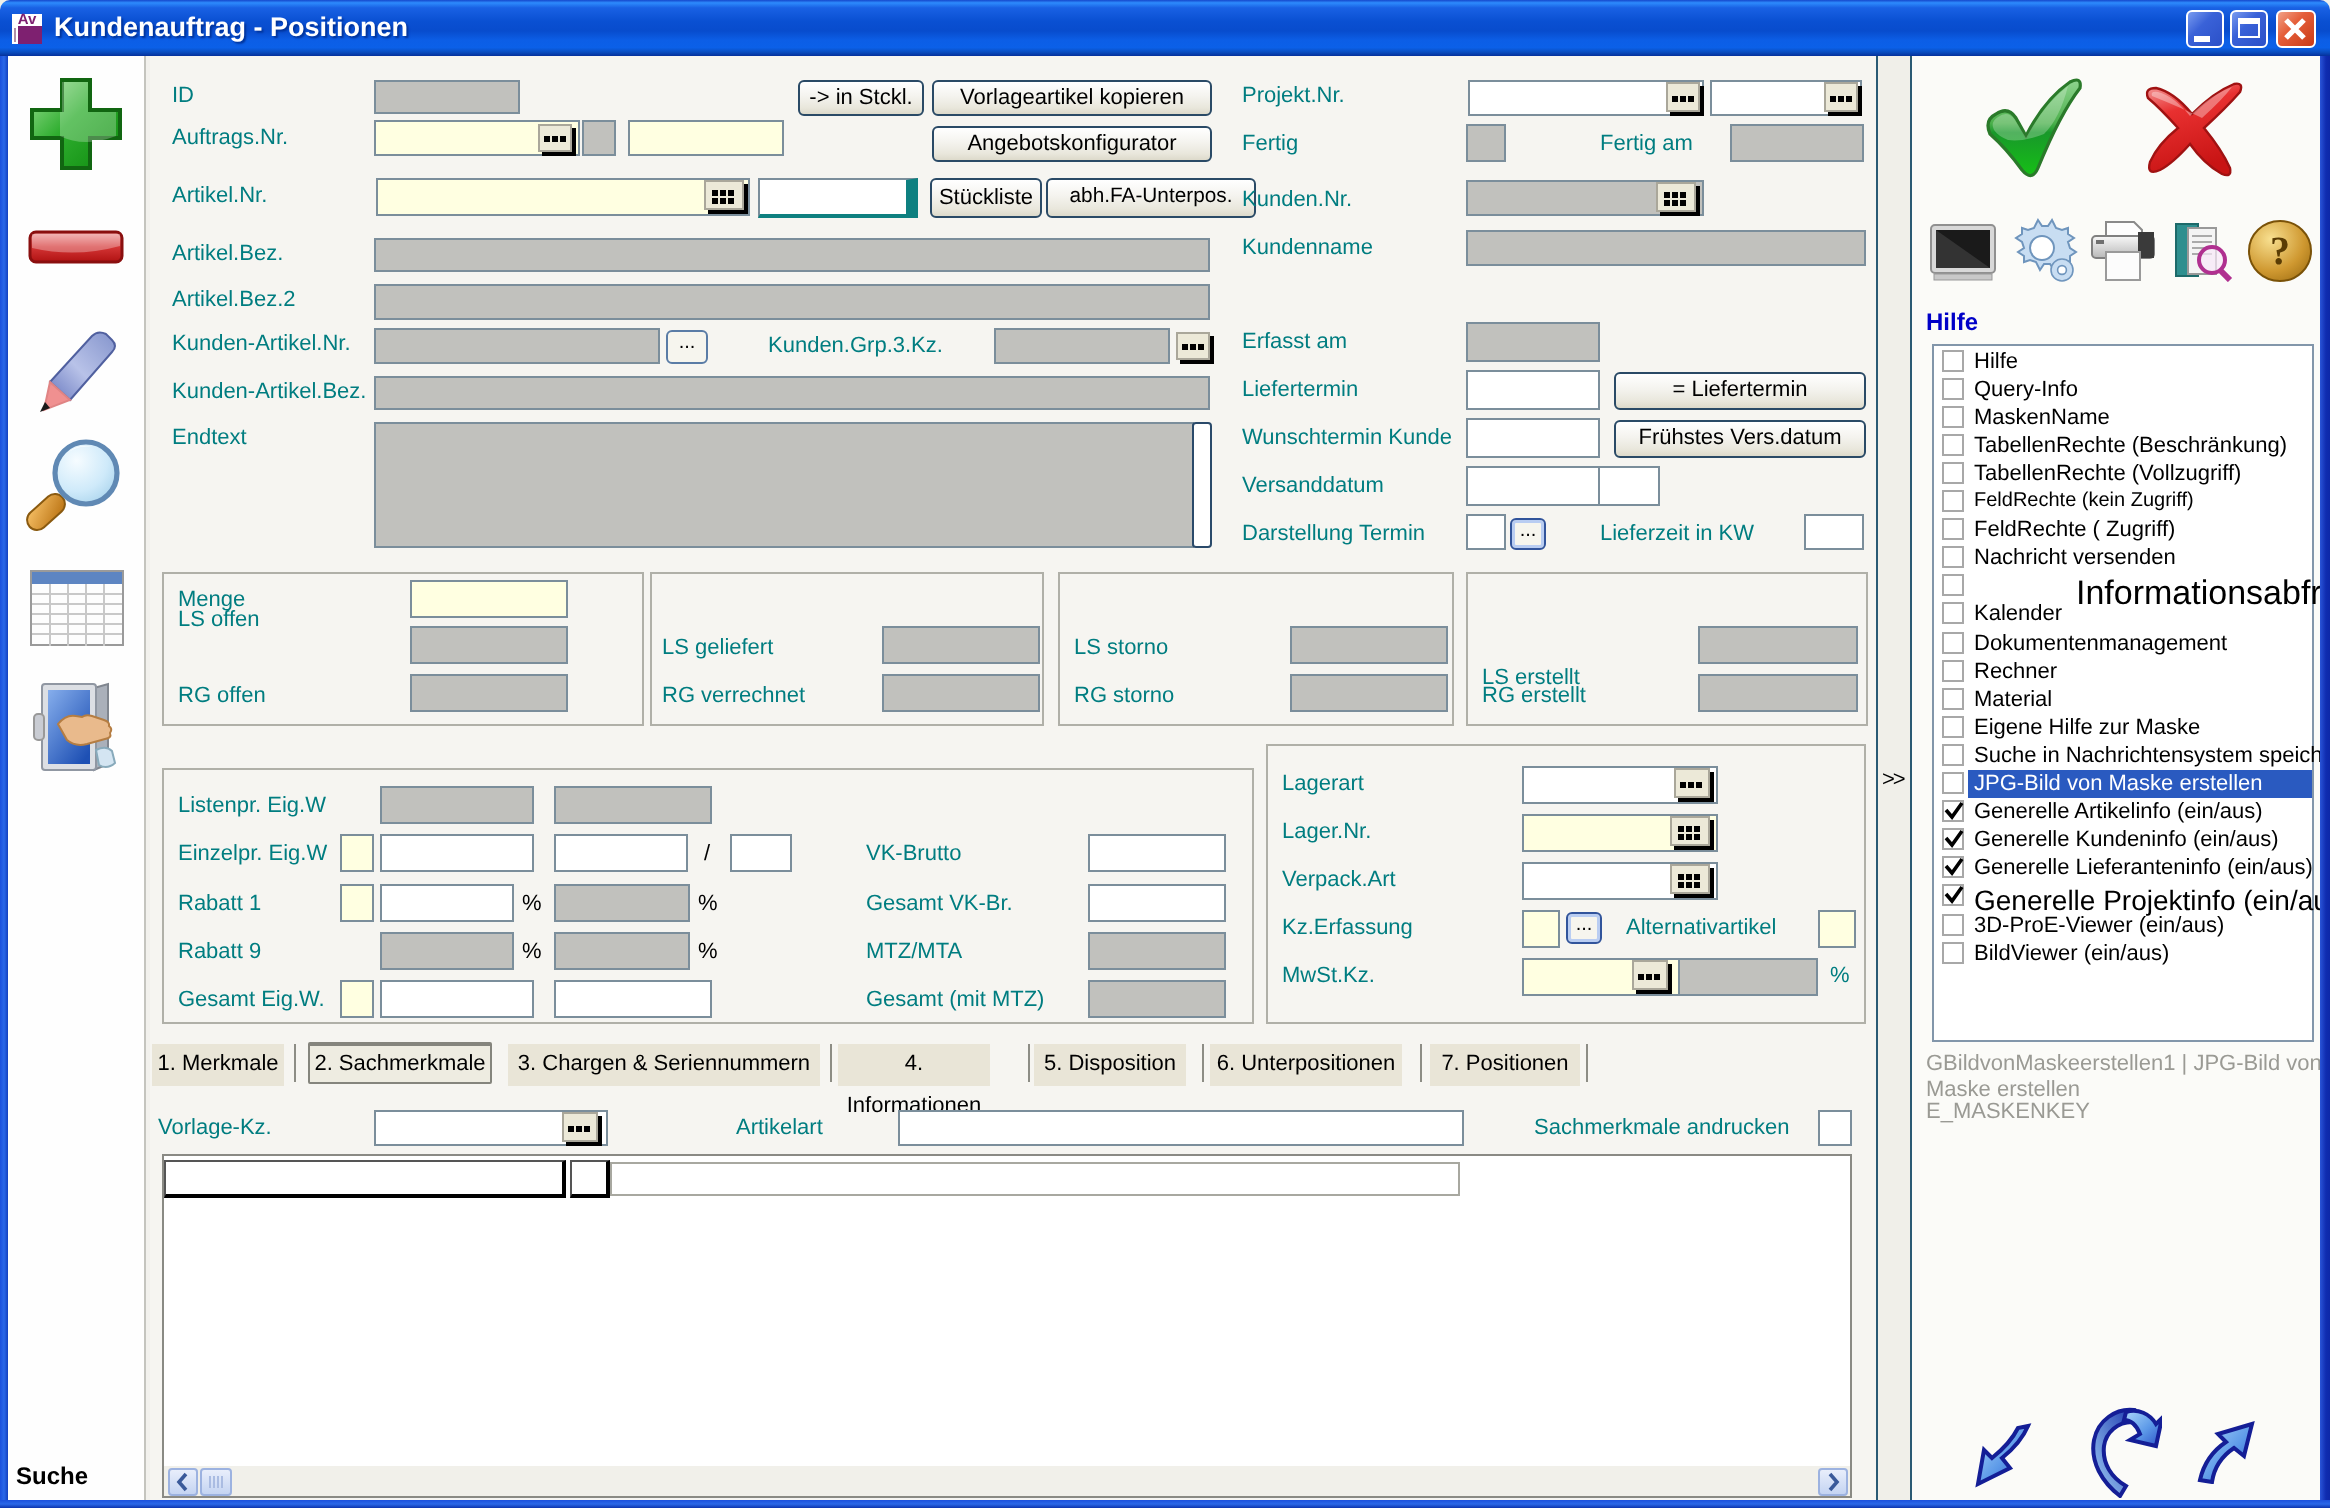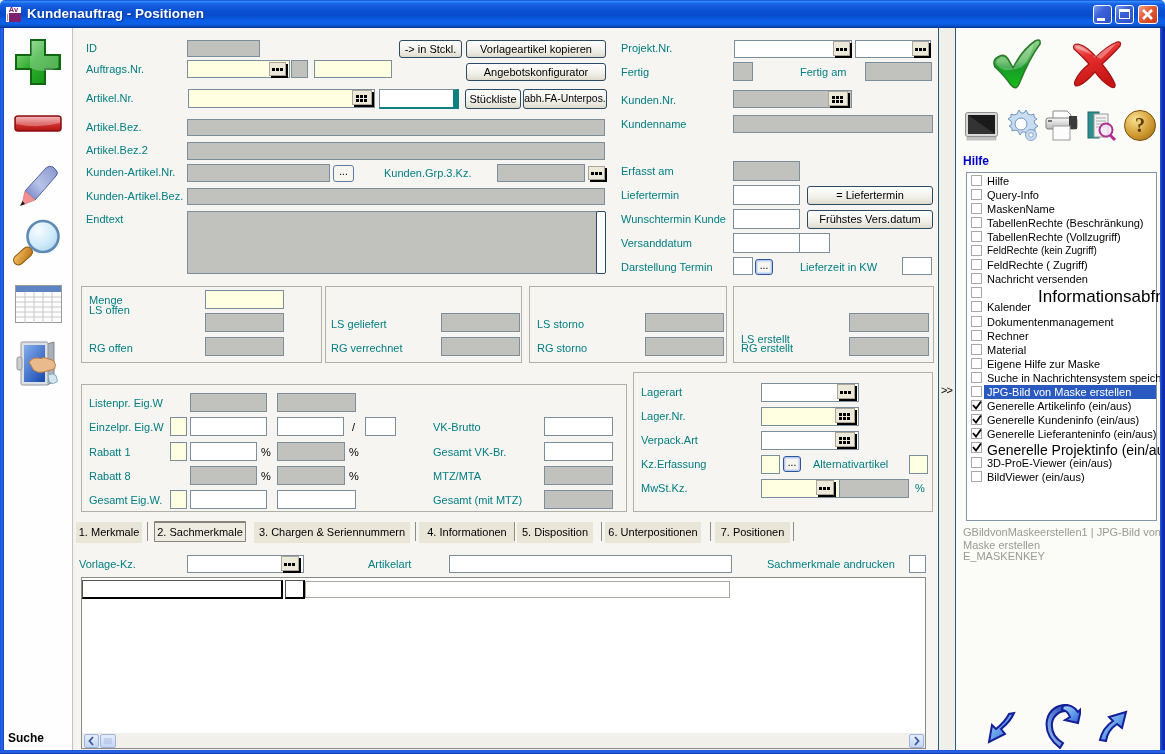--- a/index.html
+++ b/index.html
@@ -139,21 +139,21 @@
     <i></i>
   </div>
 <div class="f gray" style="left:291px;top:60px;width:17px;height:18px;"></div>
 <div class="f yel" style="left:314px;top:60px;width:78px;height:18px;"></div>
 <div class="f yel" style="left:188px;top:89px;width:187px;height:19px;"></div>
 <div class="dotbtn d6" style="left:352px;top:90px;width:20px;height:15px;">
     <i></i>
   </div>
 <div class="f wht" style="left:379px;top:89px;width:80px;height:20px;border-right:6px solid #0e8080;border-bottom:2px solid #0e8080;"></div>
 <div class="btn" style="left:465px;top:89px;width:56px;height:20px;line-height:18px;">Stückliste</div>
-<div class="btn" style="left:523px;top:89px;width:84px;height:20px;line-height:18px;font-size:10.4px;white-space:nowrap;">abh.FA-Unterpos.</div>
+<div class="btn" style="left:523px;top:89px;width:105px;height:20px;line-height:18px;font-size:10.4px;white-space:nowrap;">abh.FA-Unterpos.</div>
 <div class="f gray" style="left:187px;top:119px;width:418px;height:17px;"></div>
 <div class="f gray" style="left:187px;top:142px;width:418px;height:18px;"></div>
 <div class="f gray" style="left:187px;top:164px;width:143px;height:18px;"></div>
 <div class="abs" style="left:333px;top:165px;width:21px;height:17px;background:#f6f5ee;border:1px solid #5a7ca6;border-radius:3px;color:#000;font-size:10px;line-height:12px;text-align:center;">...</div>
 <div class="lbl" style="left:384px;top:167px;">Kunden.Grp.3.Kz.</div>
 <div class="f gray" style="left:497px;top:164px;width:88px;height:18px;"></div>
 <div class="dotbtn d3" style="left:588px;top:166px;width:17px;height:14px;">
     <i></i>
   </div>
 <div class="f gray" style="left:187px;top:188px;width:418px;height:17px;"></div>
@@ -234,21 +234,21 @@
 <div class="f wht" style="left:190px;top:417px;width:77px;height:19px;"></div>
 <div class="f wht" style="left:277px;top:417px;width:67px;height:19px;"></div>
 <div class="blk" style="left:352px;top:421px;">/</div>
 <div class="f wht" style="left:365px;top:417px;width:31px;height:19px;"></div>
 <div class="lbl" style="left:89px;top:446px;">Rabatt 1</div>
 <div class="f yel" style="left:170px;top:442px;width:17px;height:19px;"></div>
 <div class="f wht" style="left:190px;top:442px;width:67px;height:19px;"></div>
 <div class="blk" style="left:261px;top:446px;">%</div>
 <div class="f gray" style="left:277px;top:442px;width:68px;height:19px;"></div>
 <div class="blk" style="left:349px;top:446px;">%</div>
-<div class="lbl" style="left:89px;top:470px;">Rabatt 8</div>
+<div class="lbl" style="left:89px;top:470px;">Rabatt 9</div>
 <div class="f gray" style="left:190px;top:466px;width:67px;height:19px;"></div>
 <div class="blk" style="left:261px;top:470px;">%</div>
 <div class="f gray" style="left:277px;top:466px;width:68px;height:19px;"></div>
 <div class="blk" style="left:349px;top:470px;">%</div>
 <div class="lbl" style="left:89px;top:494px;">Gesamt Eig.W.</div>
 <div class="f yel" style="left:170px;top:490px;width:17px;height:19px;"></div>
 <div class="f wht" style="left:190px;top:490px;width:77px;height:19px;"></div>
 <div class="f wht" style="left:277px;top:490px;width:79px;height:19px;"></div>
 <div class="lbl" style="left:433px;top:421px;">VK-Brutto</div>
 <div class="f wht" style="left:544px;top:417px;width:69px;height:19px;"></div>
@@ -286,21 +286,21 @@
     <i></i>
   </div>
 <div class="f gray" style="left:840px;top:479px;width:69px;height:19px;border-left:none;"></div>
 <div class="lbl" style="left:915px;top:482px;">%</div>
 
 <div class="tab" style="left:76px;width:66px;">1. Merkmale</div>
 <div class="tabdiv" style="left:147px;"></div>
 <div class="abs" style="left:154px;top:521px;width:92px;height:21px;background:#eeece1;border:1px solid #85857d;border-top-width:2px;border-radius:1px;color:#000;font-size:11px;text-align:center;line-height:19px;">2. Sachmerkmale</div>
 <div class="tab" style="left:254px;width:156px;">3. Chargen &amp; Seriennummern</div>
 <div class="tabdiv" style="left:415px;"></div>
-<div class="tab" style="left:419px;width:96px;">4. Informationen</div>
+<div class="tab" style="left:419px;width:76px;">4. Informationen</div>
 <div class="tabdiv" style="left:514px;"></div>
 <div class="tab" style="left:517px;width:76px;">5. Disposition</div>
 <div class="tabdiv" style="left:601px;"></div>
 <div class="tab" style="left:605px;width:96px;">6. Unterpositionen</div>
 <div class="tabdiv" style="left:710px;"></div>
 <div class="tab" style="left:715px;width:75px;">7. Positionen</div>
 <div class="tabdiv" style="left:793px;"></div>
 
 <div class="lbl" style="left:79px;top:558px;">Vorlage-Kz.</div>
 <div class="f wht" style="left:187px;top:555px;width:117px;height:18px;"></div>

